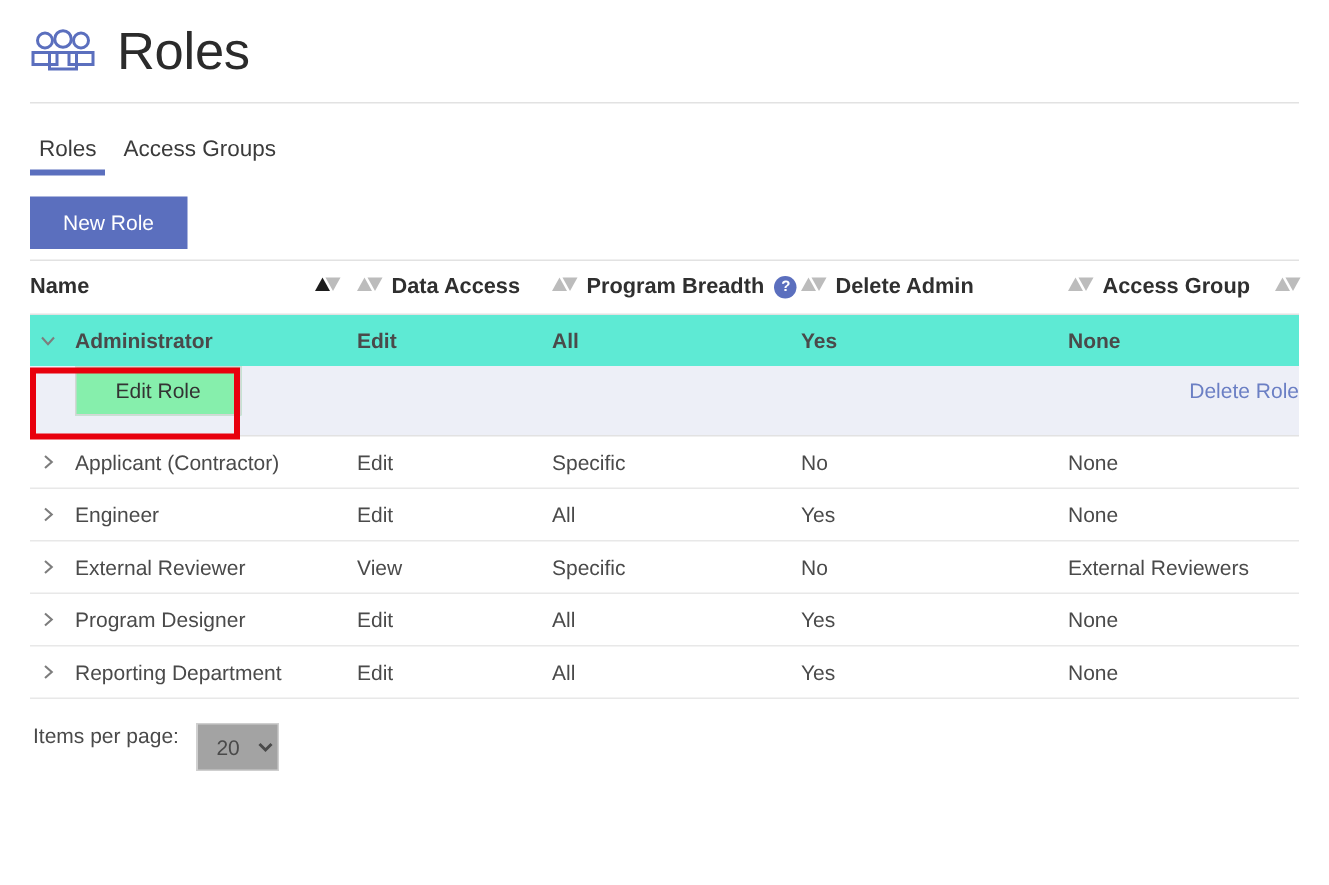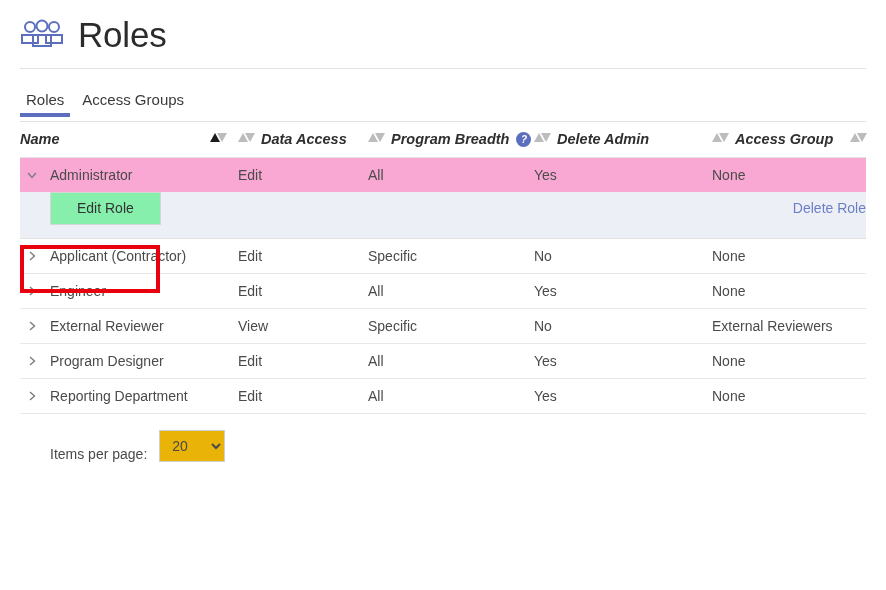--- a/index.html
+++ b/index.html
@@ -120,21 +120,21 @@
     border-bottom: 1px solid #e8e8e8;
     vertical-align: middle;
     white-space: nowrap;
   }
   .col-name   { width: 218px; }
   .col-data   { width: 130px; }
   .col-breadth{ width: 166px; }
   .col-admin  { width: 178px; }
   .col-group  { width: 154px; }
 
-  .th-inner { display: flex; align-items: center; font-style: italic; }
+  .th-inner { display: flex; align-items: center; }
   .sort-icon {
     display: inline-block;
     width: 16px;
     height: 12px;
     margin-right: 7px;
     flex: none;
     position: relative;
     cursor: pointer;
   }
   .sort-icon i {
@@ -181,22 +181,23 @@
     font-size: 13px;
     line-height: 1;
     cursor: pointer;
     padding-left: 6px;
     box-sizing: border-box;
   }
   .chev svg { display: block; }
   .name-text { padding-left: 8px; }
 
   tr.expanded > td {
-    background: #f9a8d4;
+    background: #5eead4;
     border-bottom: none;
+    font-weight: bold;
   }
   tr.expanded-actions > td {
     background: #edeff7;
     border-bottom: 1px solid #e2e2e2;
     padding-top: 0;
     padding-bottom: 13px;
   }
   .btn-secondary {
     background: #86efac;
     border: 1px solid #d6d6d6;
@@ -212,37 +213,36 @@
     color: #6b7fc4;
     font-size: 14px;
     text-decoration: none;
     cursor: pointer;
     float: right;
   }
 
   
   .footer {
     display: flex;
-    align-items: flex-end;
+    align-items: flex-start;
     padding: 16px 0 0 22px;
-    margin-left: 28px;
   }
   .footer-label {
     font-size: 14px;
     color: #4a4a4a;
     margin-right: 12px;
   }
   select.page-size {
     font-family: inherit;
     font-size: 14px;
     color: #4a4a4a;
     padding: 6px 8px;
     border: 1px solid #cfcfcf;
-    background: #eab308;
-    width: 66px;
+    background: #a3a3a3;
+    width: 55px;
     cursor: pointer;
   }
 
   
   .annotation-box {
     position: absolute;
     border: 4px solid #e8000d;
     box-sizing: border-box;
     pointer-events: none;
     left: 20px;
@@ -275,20 +275,23 @@
 
   <div class="tabs">
     <div class="tab active">
       <span>Roles</span>
     </div>
     <div class="tab">
       <span>Access Groups</span>
     </div>
   </div>
 
+  <div class="toolbar">
+    <button class="btn-primary">New Role</button>
+  </div>
 
   <div class="table-wrap">
     <table class="roles">
       <colgroup>
         <col class="col-name">
           <col class="col-data">
           <col class="col-breadth">
           <col class="col-admin">
           <col class="col-group">
       </colgroup>

